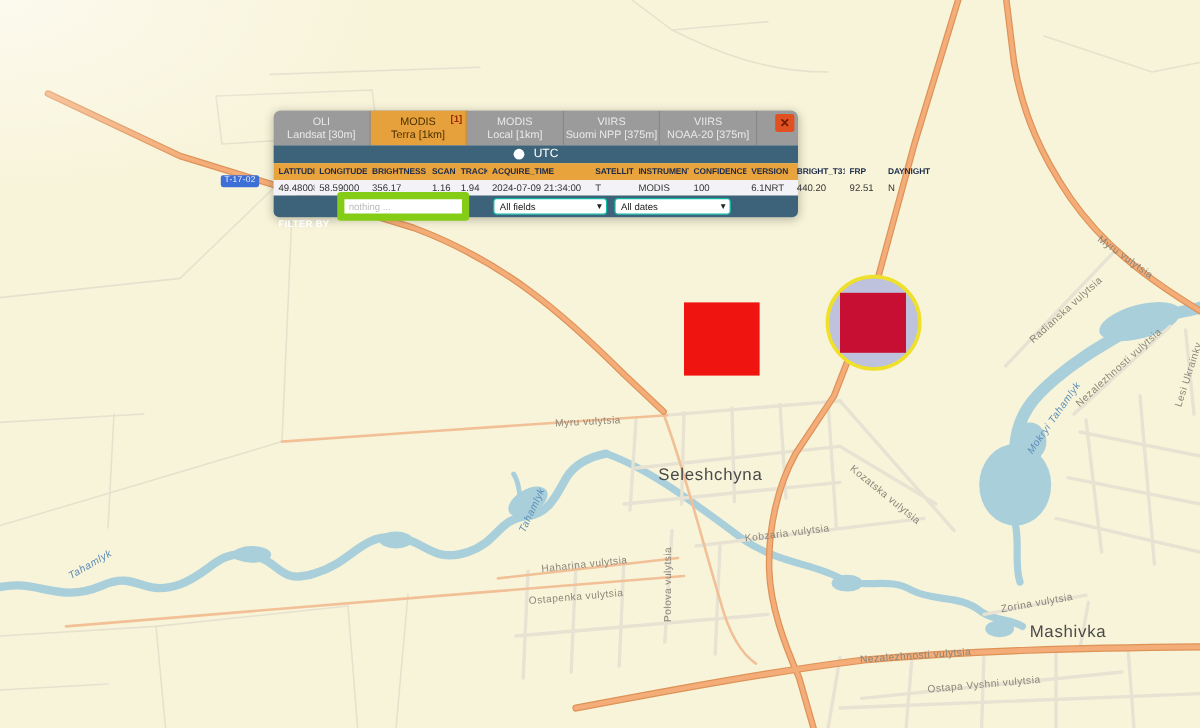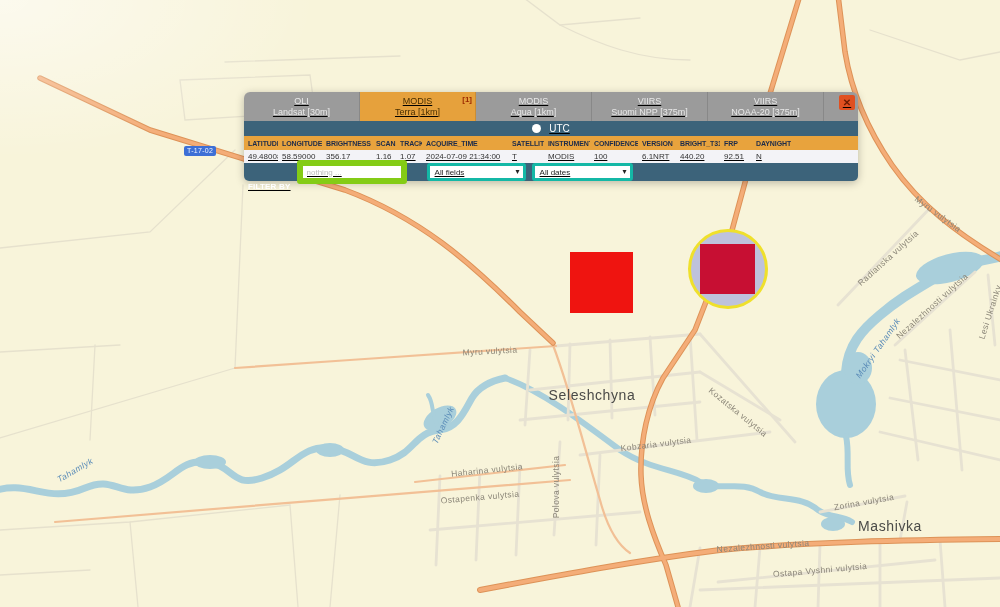--- a/index.html
+++ b/index.html
@@ -26,24 +26,23 @@
   .fire-ring{position:absolute;border-radius:50%;border:3px solid #efe02c;background:#bec2dc;box-sizing:border-box;}
   .fire-inner{position:absolute;left:9px;top:12px;width:55px;height:50px;background:#c70f33;}
 
   .pass-tag{
     position:absolute;left:184px;top:146px;background:#3d6fd6;color:#eef3ff;
     font-size:7px;padding:1px 3px 2px;border-radius:2px;letter-spacing:.3px;
   }
 
   
   .popup{
-    position:absolute;left:244px;top:92px;width:614px;
+    position:absolute;left:228px;top:92px;width:437px;
     border-radius:6px;box-shadow:0 2px 8px rgba(0,0,0,.25);
     font-family:"Liberation Sans", sans-serif;
-    text-decoration:underline;
   }
   .tabbar{
     position:relative;display:flex;height:29px;background:#9b9b9b;
     border-radius:6px 6px 0 0;overflow:hidden;
   }
   .tab{
     flex:1 1 0;display:flex;flex-direction:column;align-items:center;justify-content:center;
     color:#e9e9e9;font-size:9px;line-height:11px;cursor:pointer;
     border-right:1px solid rgba(0,0,0,.12);position:relative;text-align:center;
   }
@@ -73,21 +72,21 @@
     height:18px;background:#3c637a;border-radius:0 0 5px 5px;
     display:flex;align-items:center;padding:0 4px;gap:6px;box-sizing:border-box;
   }
   .filter-label{color:#fff;font-size:8px;font-weight:bold;letter-spacing:.2px;margin-top:28px;}
   .filter-input{
     width:90px;height:12px;border:6px solid #84cc16;border-radius:3px;font-size:8px;
     padding:0 4px;color:#333;font-family:"Liberation Sans",sans-serif;
   }
   .filter-input::placeholder{color:#bbb;}
   .sel{
-    position:relative;background:#fff;border:3px solid #14b8a6;border-radius:3px;height:12px;
+    position:relative;background:#fff;border:1px solid #14b8a6;border-radius:3px;height:12px;
     font-size:8px;color:#222;display:flex;align-items:center;padding:0 14px 0 5px;cursor:pointer;text-align:right;
   }
   .sel .arrow{position:absolute;right:3px;top:1px;font-size:8px;color:#222;}
   .sel.fields{width:74px;margin-left:14px;}
   .sel.dates{width:76px;}
   .corner-fade{
     position:absolute;left:0;top:0;width:320px;height:160px;pointer-events:none;
     background:radial-gradient(ellipse at 0% 0%, rgba(255,255,255,.55), rgba(255,255,255,0) 70%);
   }
 </style>
@@ -219,21 +218,21 @@
         <span>OLI</span>
         <span>Landsat [30m]</span>
       </div>
       <div class="tab active">
         <span class="badge">[1]</span>
         <span>MODIS</span>
         <span>Terra [1km]</span>
       </div>
       <div class="tab">
         <span>MODIS</span>
-        <span>Aqua [1km]</span>
+        <span>Local [1km]</span>
       </div>
       <div class="tab">
         <span>VIIRS</span>
         <span>Suomi NPP [375m]</span>
       </div>
       <div class="tab">
         <span>VIIRS</span>
         <span>NOAA-20 [375m]</span>
       </div>
       <div class="close-cell">
@@ -262,21 +261,21 @@
       <span class="cell c10">BRIGHT_T31</span>
       <span class="cell c11">FRP</span>
       <span class="cell c12">DAYNIGHT</span>
     </div>
 
     <div class="trow">
       <span class="cell c0">49.48008</span>
       <span class="cell c1">58.59000</span>
       <span class="cell c2">356.17</span>
       <span class="cell c3">1.16</span>
-      <span class="cell c4">1.07</span>
+      <span class="cell c4">1.94</span>
       <span class="cell c5">2024-07-09 21:34:00</span>
       <span class="cell c6">T</span>
       <span class="cell c7">MODIS</span>
       <span class="cell c8">100</span>
       <span class="cell c9">6.1NRT</span>
       <span class="cell c10">440.20</span>
       <span class="cell c11">92.51</span>
       <span class="cell c12">N</span>
     </div>
 

